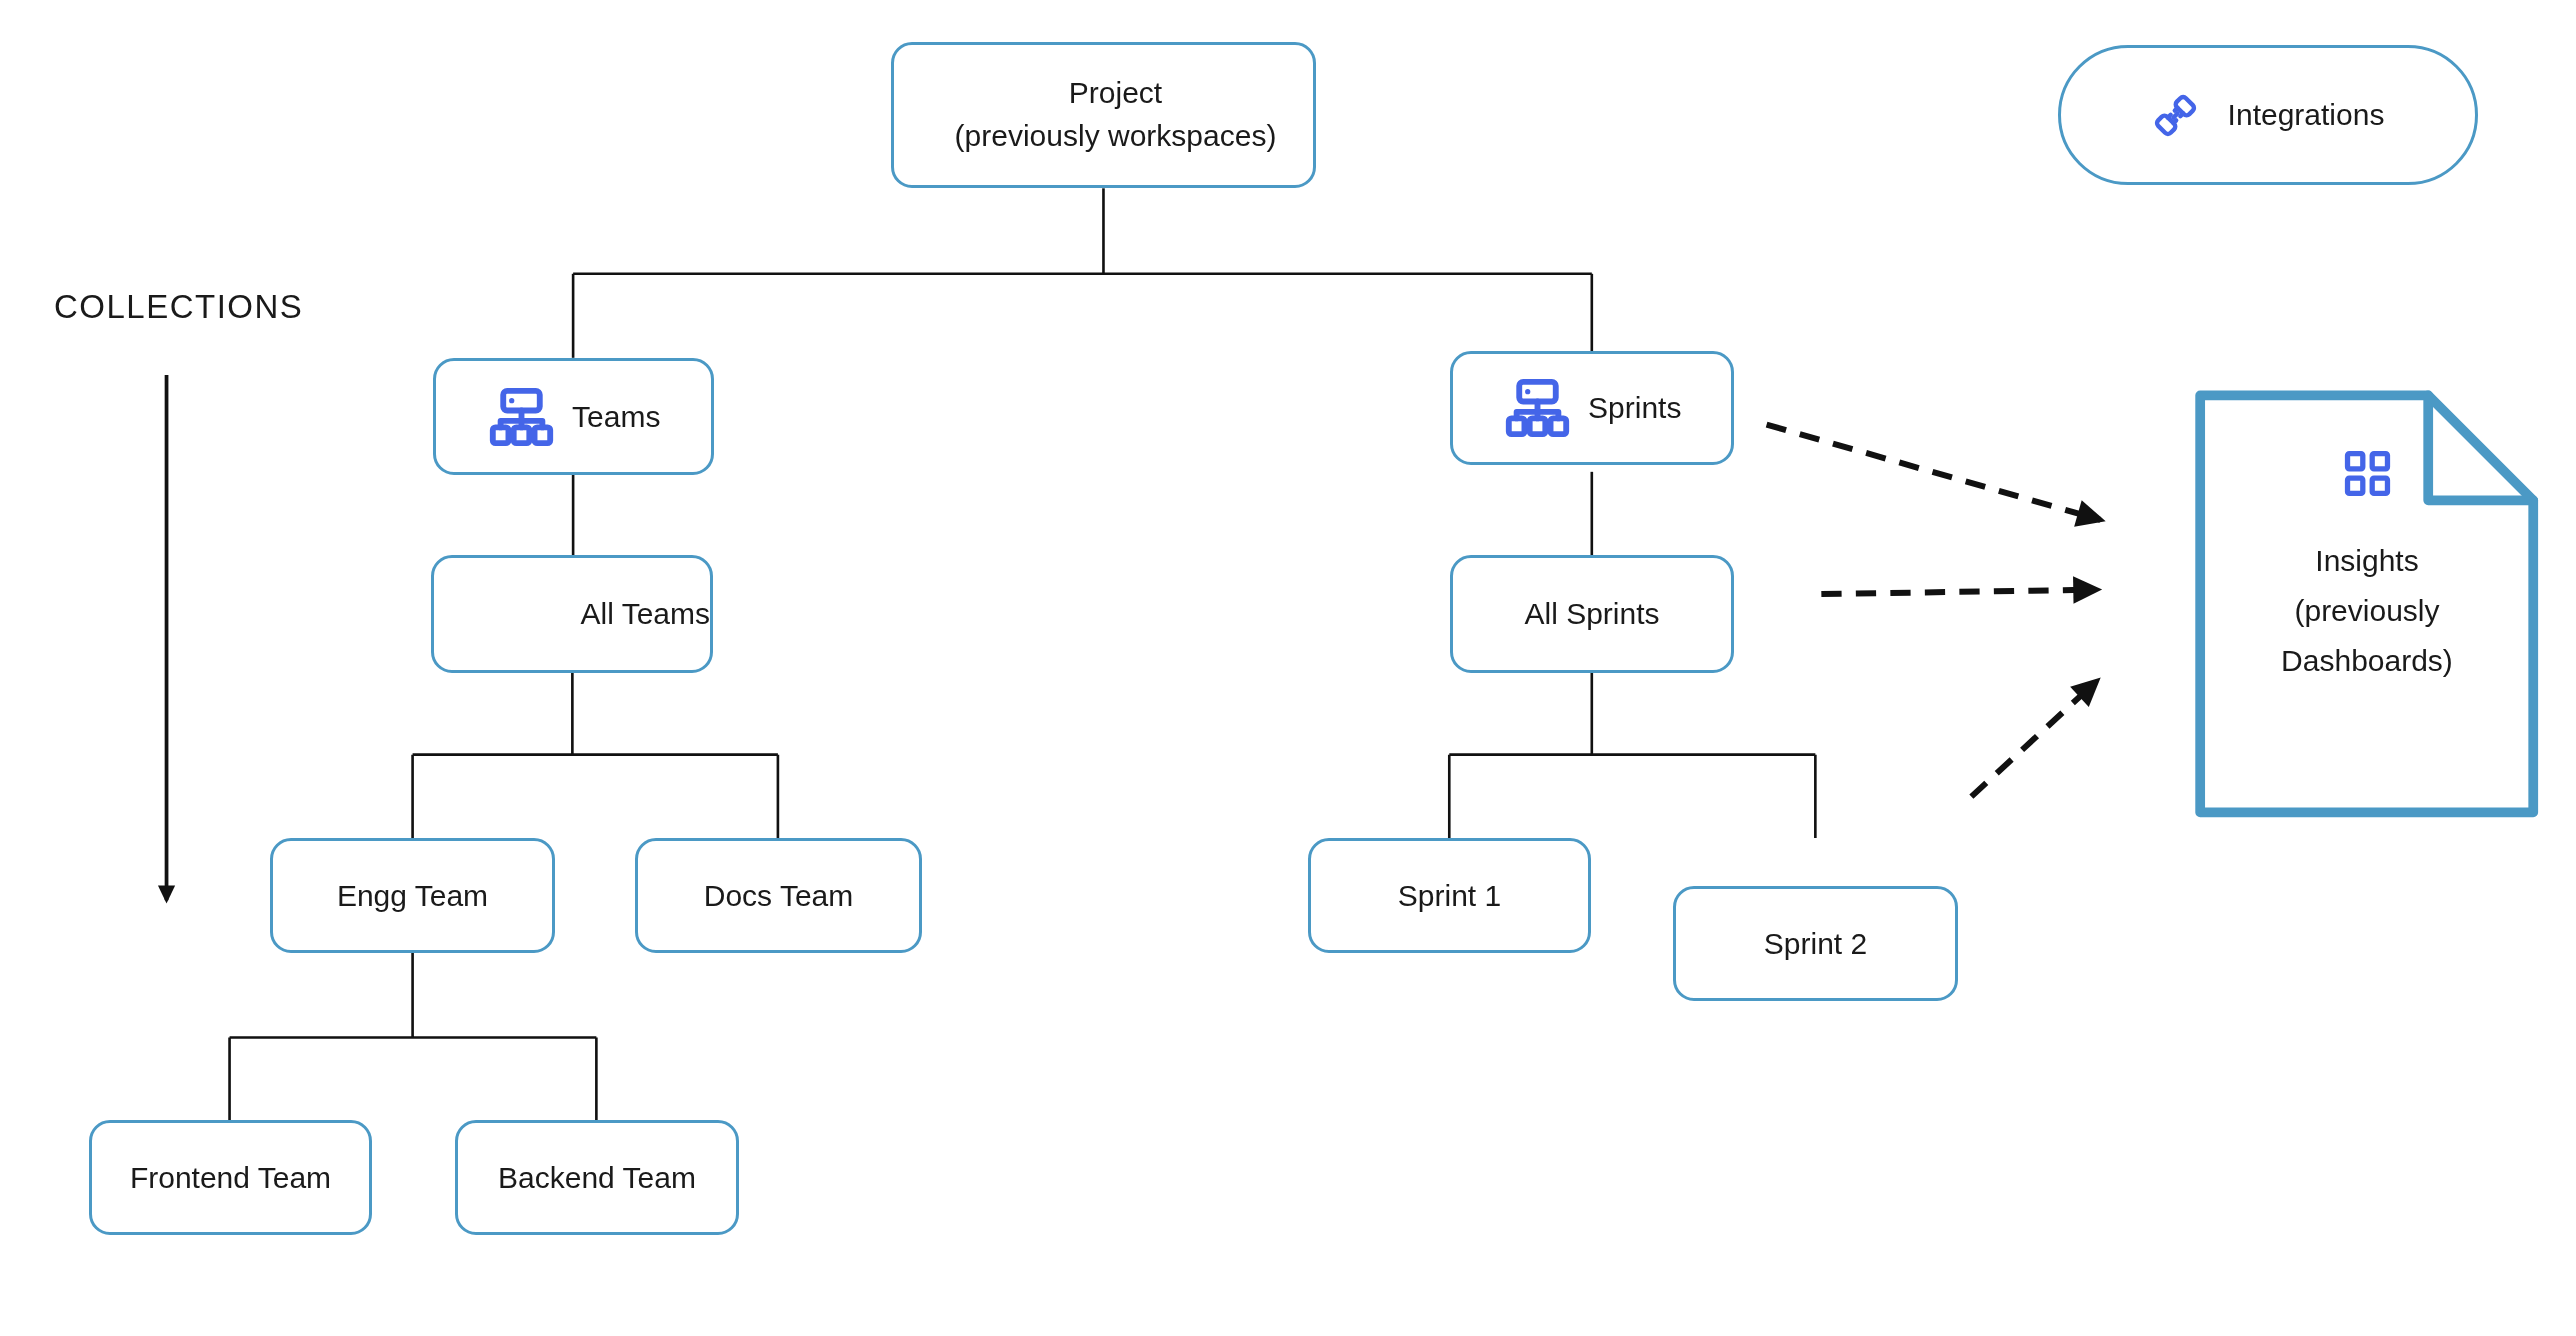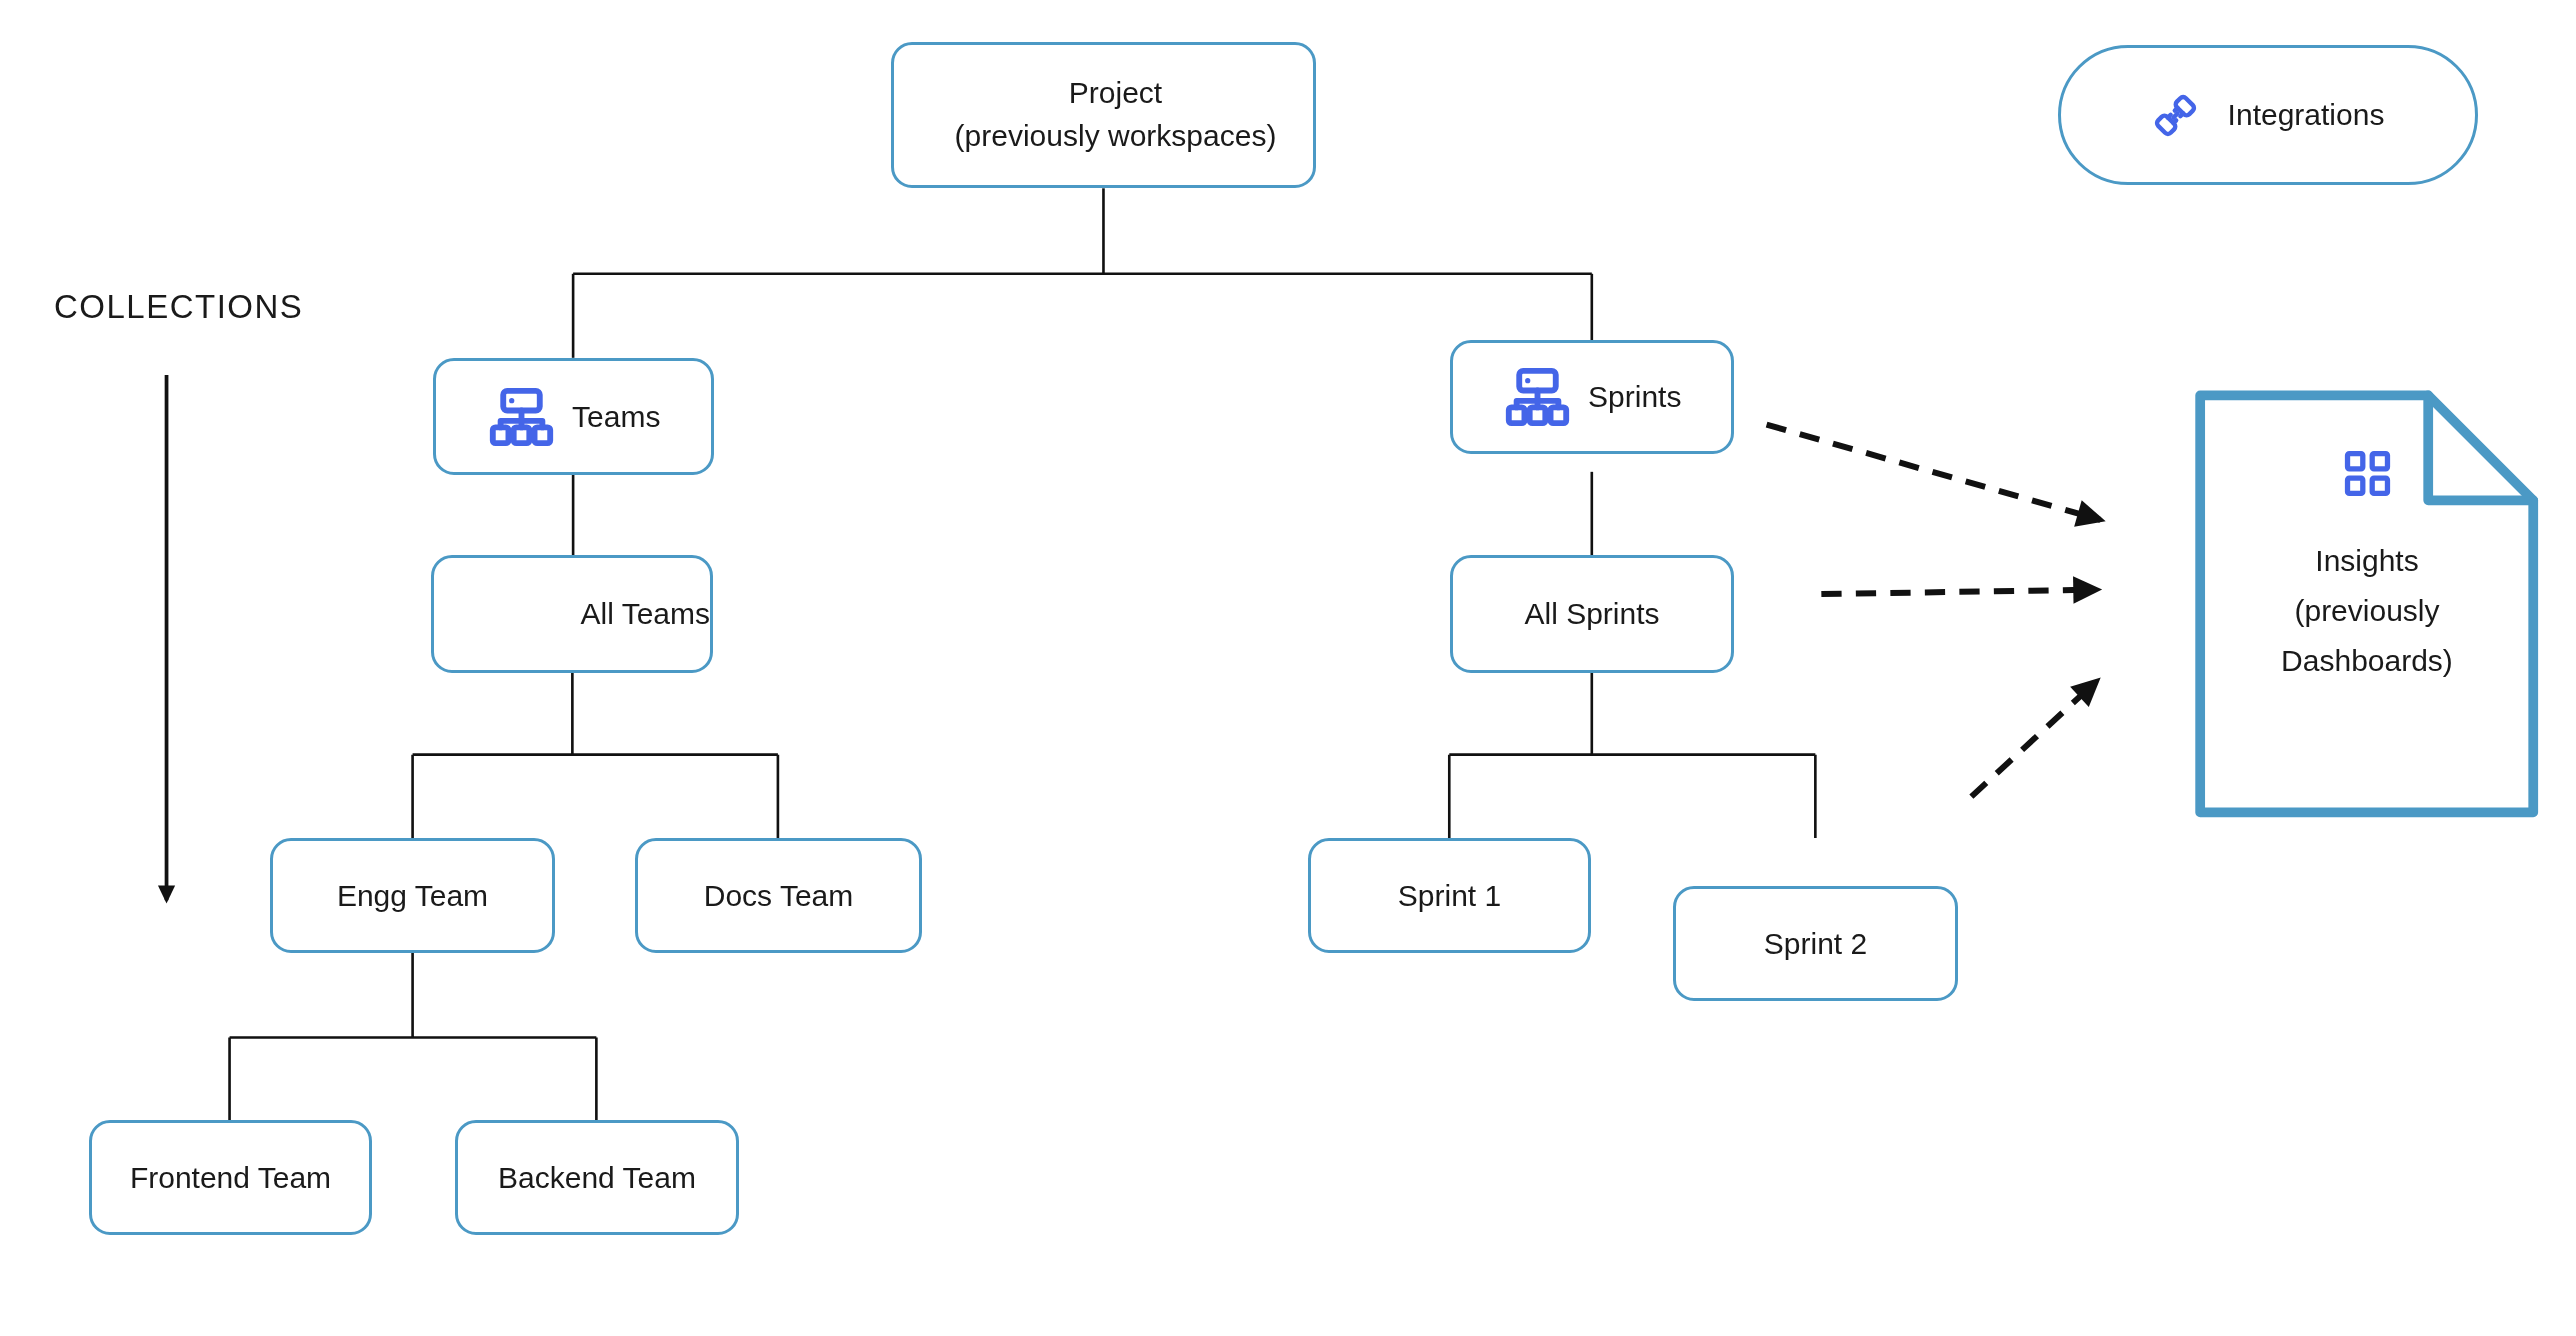--- a/index.html
+++ b/index.html
@@ -128,21 +128,21 @@
         <path d="M26 18 V26 M10 26 H42 M10 26 V31 M26 26 V31 M42 26 V31"></path>
         <rect x="4" y="31" width="12" height="12" rx="2"></rect>
         <rect x="20" y="31" width="12" height="12" rx="2"></rect>
         <rect x="36" y="31" width="12" height="12" rx="2"></rect>
       </g>
       <circle class="icon-fill" cx="18.5" cy="10.5" r="2"></circle>
     </svg>
     <span>Teams</span>
   </div>
 
-  <div class="node" style="left:1450px; top:340px; width:284px; height:114px;">
+  <div class="node" style="left:1450px; top:351px; width:284px; height:114px;">
     <svg width="69" height="60" viewBox="0 0 52 46">
       <g class="icon-stroke">
         <rect x="12" y="3" width="28" height="15" rx="3"></rect>
         <path d="M26 18 V26 M10 26 H42 M10 26 V31 M26 26 V31 M42 26 V31"></path>
         <rect x="4" y="31" width="12" height="12" rx="2"></rect>
         <rect x="20" y="31" width="12" height="12" rx="2"></rect>
         <rect x="36" y="31" width="12" height="12" rx="2"></rect>
       </g>
       <circle class="icon-fill" cx="18.5" cy="10.5" r="2"></circle>
     </svg>

